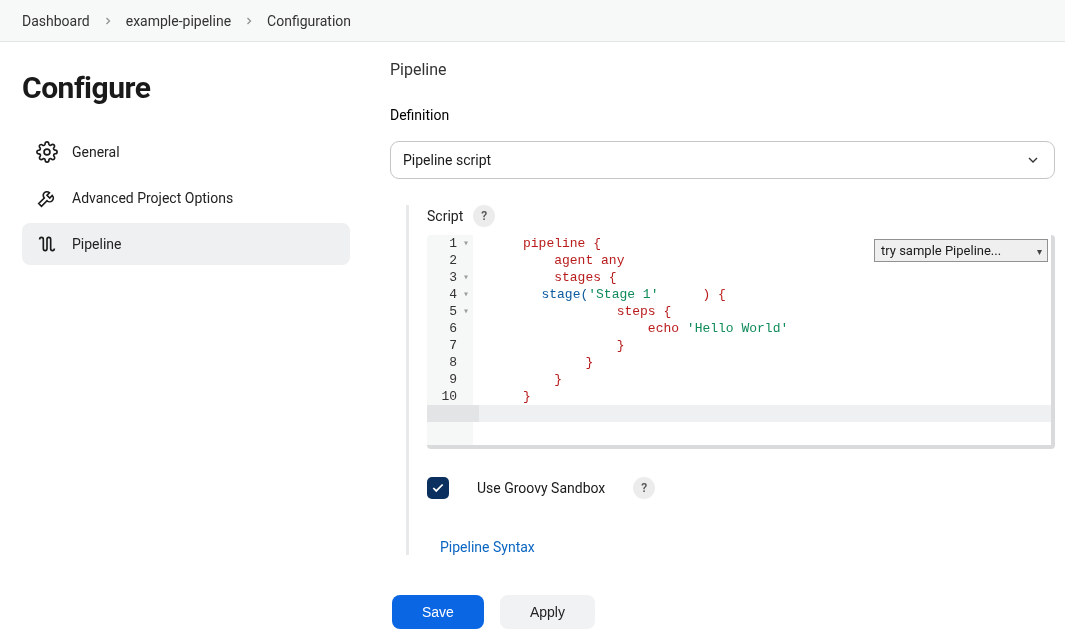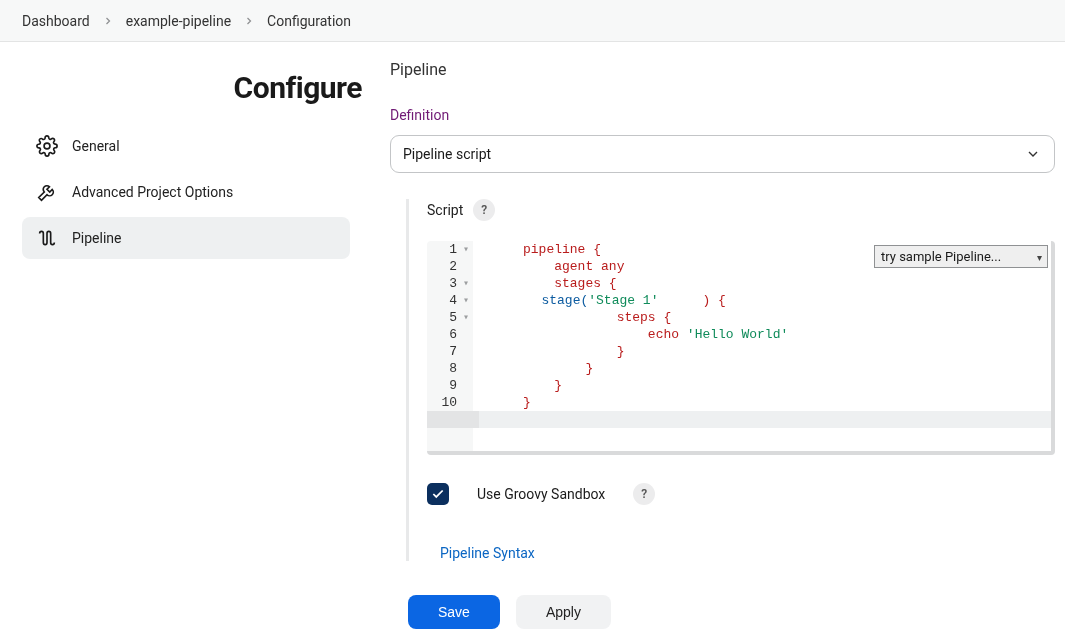--- a/index.html
+++ b/index.html
@@ -41,23 +41,22 @@
     display: flex;
     height: calc(100% - 42px - 58px);
   }
   .sidebar {
     width: 372px;
     padding: 28px 10px 0 22px;
   }
   .sidebar h1 {
     font-size: 30px;
     font-weight: 700;
-    margin-bottom: 20px;
+    margin-bottom: 26px;
     letter-spacing: -0.5px;
-    text-align: right;
   }
   .side-nav { list-style: none; }
   .side-nav li {
     display: flex;
     align-items: center;
     gap: 14px;
     padding: 10px 14px;
     border-radius: 8px;
     cursor: pointer;
     color: #222;
@@ -82,22 +81,22 @@
     padding: 18px 10px 10px 18px;
     overflow: hidden;
   }
   .section-title {
     font-size: 16px;
     color: #333;
     margin-bottom: 28px;
   }
   .field-label {
     font-size: 14px;
-    color: #701a75;
-    margin-bottom: 12px;
+    color: #000000;
+    margin-bottom: 18px;
   }
   .select-wrap {
     position: relative;
     margin-bottom: 26px;
   }
   .select {
     width: 100%;
     border: 1px solid #c3c5c7;
     border-radius: 9px;
     padding: 10px 40px 10px 12px;
@@ -118,21 +117,21 @@
 
   .script-block {
     border-left: 3px solid #e8e9ea;
     padding-left: 18px;
     margin-left: 16px;
   }
   .script-header {
     display: flex;
     align-items: center;
     gap: 10px;
-    margin-bottom: 20px;
+    margin-bottom: 8px;
     font-size: 14px;
     color: #222;
   }
   .help-dot {
     width: 22px;
     height: 22px;
     border-radius: 50%;
     background: #ececed;
     color: #555;
     display: inline-flex;
@@ -253,21 +252,21 @@
     font-size: 14px;
     cursor: pointer;
     display: inline-block;
     margin-left: 13px;
   }
 
   
   .footer {
     position: absolute;
     bottom: 0;
-    left: 16px;
+    left: 0;
     right: 0;
     height: 58px;
     background: #fff;
     padding: 10px 0 10px 392px;
     display: flex;
     align-items: center;
     gap: 16px;
   }
   .btn {
     border: none;

